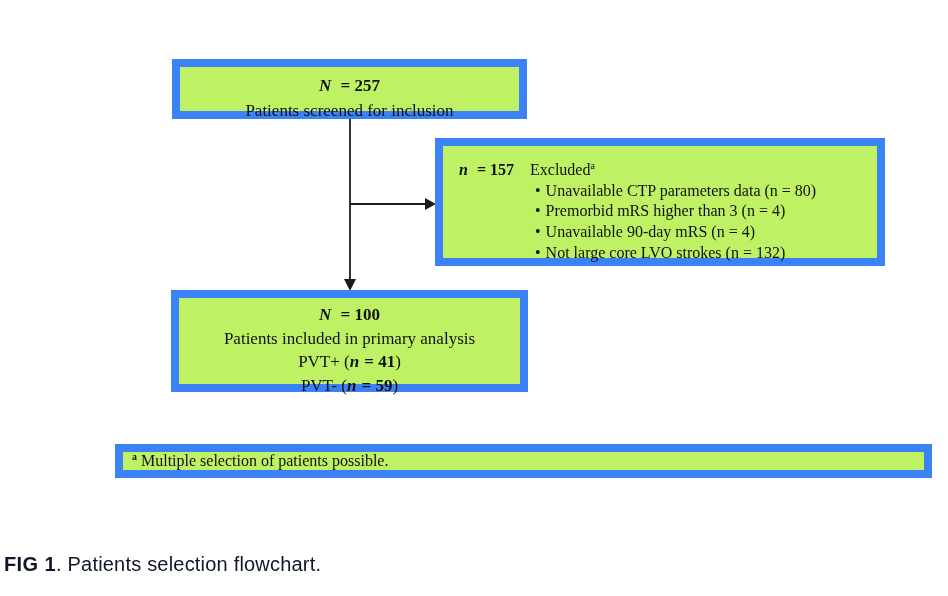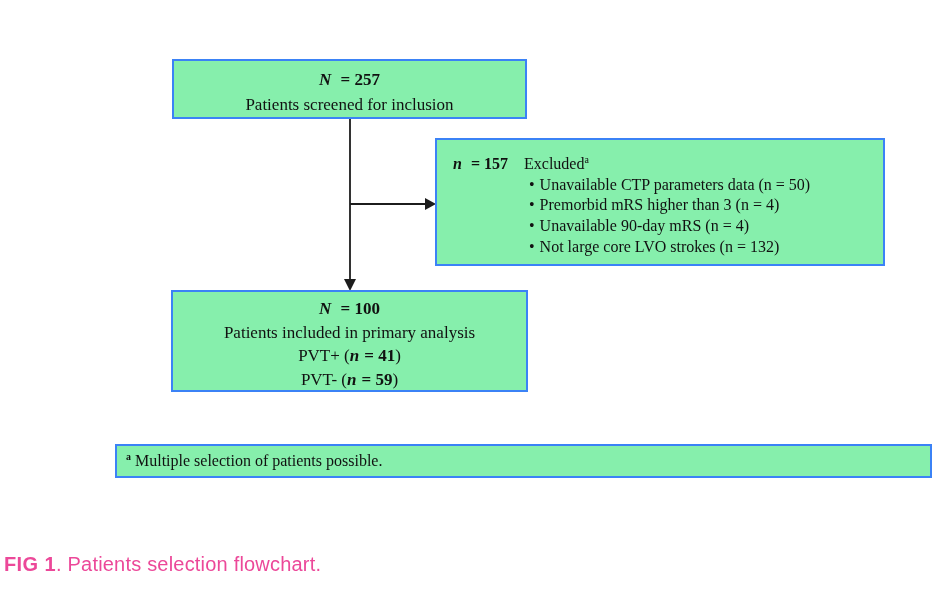--- a/index.html
+++ b/index.html
@@ -12,22 +12,22 @@
     width: 948px;
     height: 596px;
     background: #ffffff;
     font-family: "Liberation Serif", "DejaVu Serif", serif;
     color: #111111;
     overflow: hidden;
   }
   .box {
     position: absolute;
     box-sizing: border-box;
-    border: 2px solid #3b82f6;
-    background: #86efac;
+    border: 8px solid #3b82f6;
+    background: #bef264;
   }
   .center { text-align: center; }
   .nvar { font-style: italic; font-weight: bold; }
   .bold { font-weight: bold; }
   .gap-s { margin-left: 5px; }
   .gap-m { margin-left: 16px; }
   sup {
     font-size: 0.62em;
     line-height: 0;
     vertical-align: super;
@@ -74,21 +74,21 @@
   }
   .footnote-box sup { font-weight: bold; }
   .footnote-text { margin-left: 4px; }
 
   
   .caption {
     position: absolute;
     left: 4px; top: 553px;
     font-family: "Liberation Sans", "DejaVu Sans", sans-serif;
     font-size: 20px;
-    color: #ec4899;
+    color: #0f172a;
     letter-spacing: 0.2px;
   }
   .caption .bold { letter-spacing: 0.4px; }
 
   .connectors {
     position: absolute;
     left: 0; top: 0;
     width: 948px; height: 596px;
     pointer-events: none;
   }
@@ -112,21 +112,21 @@
     </div>
     <div>Patients screened for inclusion</div>
   </div>
 
   <div class="box excluded-box">
     <div>
       <span class="nvar">n</span>
       <span class="bold gap-s">= 157</span><span class="gap-m">Excluded</span><sup>a</sup>
     </div>
     <div class="excluded-bullets">
-      <div class="bullet-row"><span class="bullet-dot">•</span><span>Unavailable CTP parameters data (n = 50)</span></div>
+      <div class="bullet-row"><span class="bullet-dot">•</span><span>Unavailable CTP parameters data (n = 80)</span></div>
       <div class="bullet-row"><span class="bullet-dot">•</span><span>Premorbid mRS higher than 3 (n = 4)</span></div>
       <div class="bullet-row"><span class="bullet-dot">•</span><span>Unavailable 90-day mRS (n = 4)</span></div>
       <div class="bullet-row"><span class="bullet-dot">•</span><span>Not large core LVO strokes (n = 132)</span></div>
     </div>
   </div>
 
   <div class="box included-box center">
     <div>
       <span class="nvar">N</span>
       <span class="bold gap-s">= 100</span>

